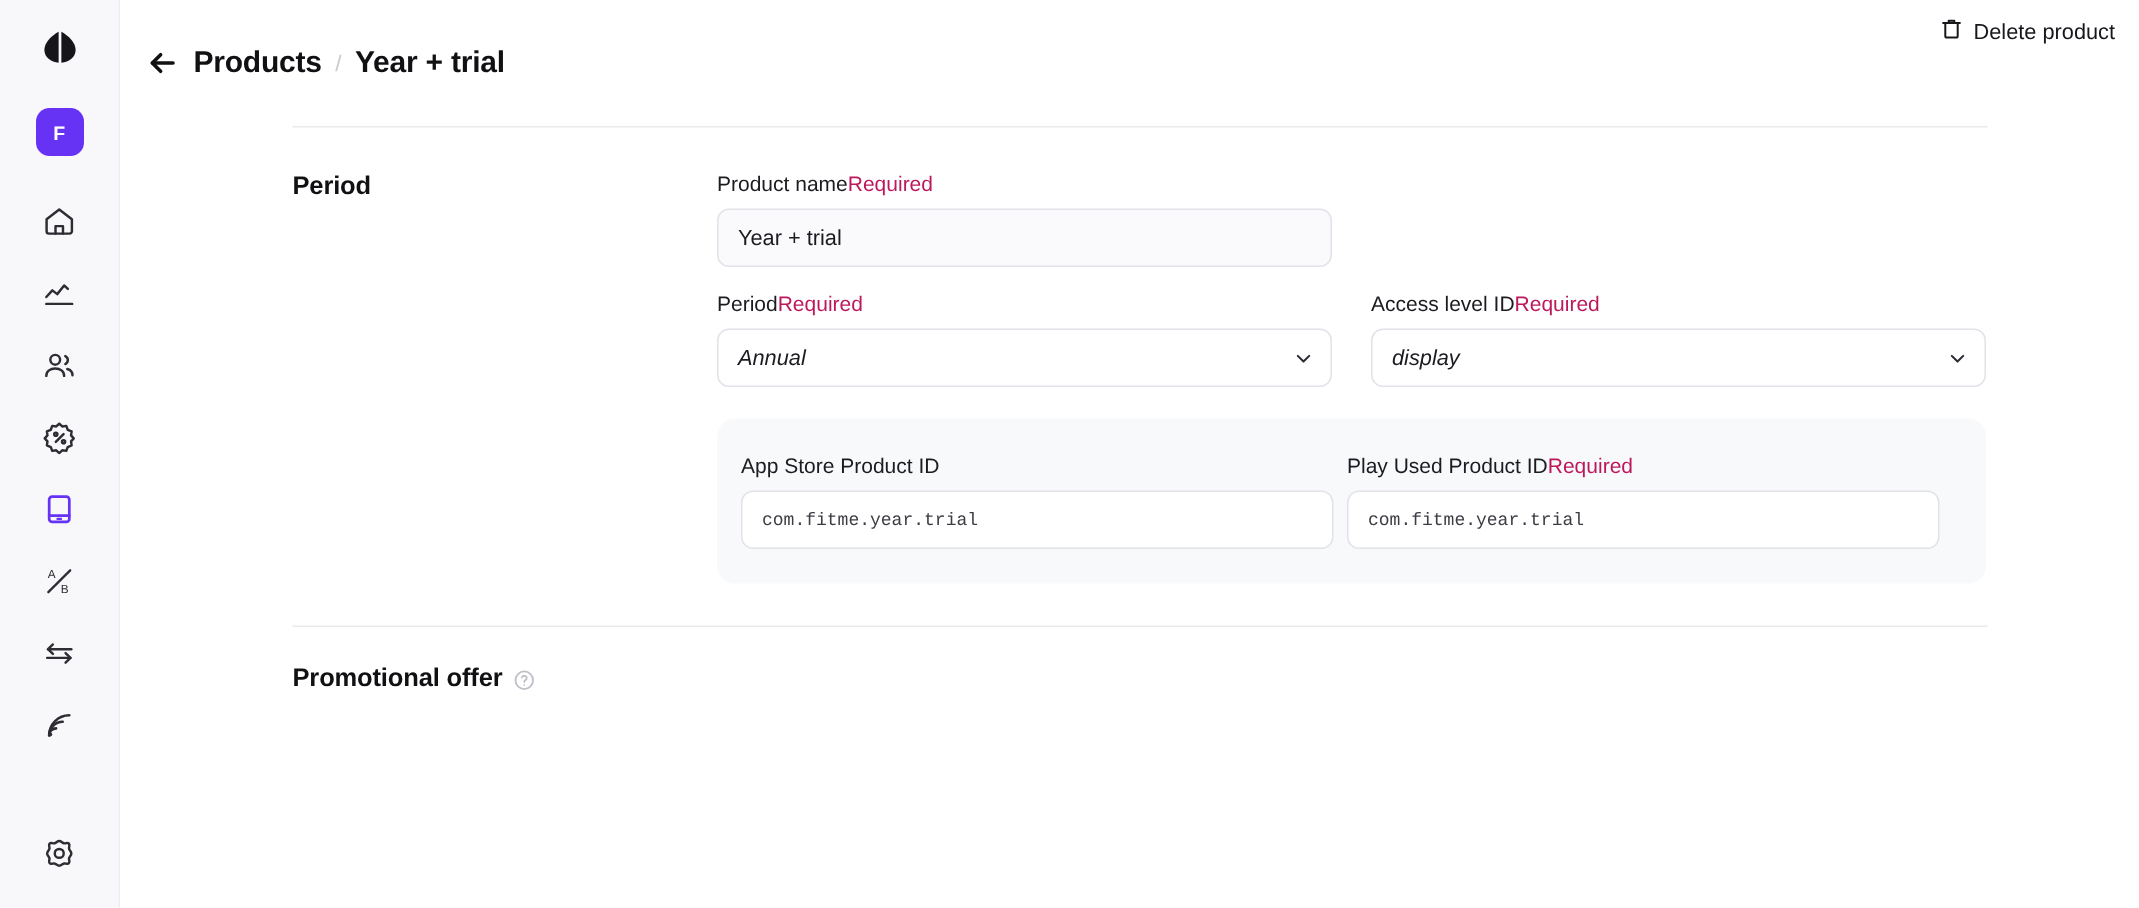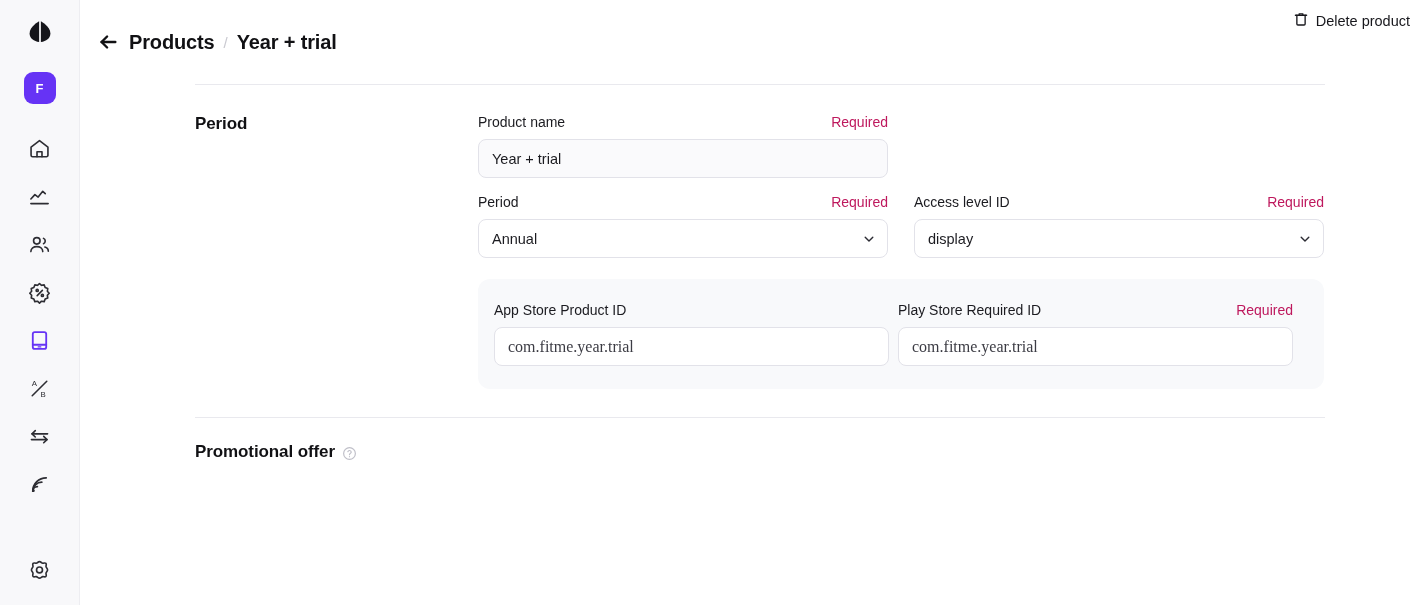--- a/index.html
+++ b/index.html
@@ -95,39 +95,39 @@
     width: 15px; height: 15px; flex: 0 0 15px;
     display: inline-flex; align-items: center; justify-content: center;
     color: #bfbfc8; margin-top: 3px;
   }
   .section-fields { flex: 1 1 auto; }
 
   
   .row { display: flex; gap: 26px; }
   .field { width: 410px; flex: 0 0 410px; }
   .field-head {
-    display: flex; justify-content: space-between; align-items: baseline;
+    display: flex; align-items: baseline;
     margin-bottom: 9px;
   }
   .field-label { font-size: 14px; color: #1b1b20; }
   .field-req { font-size: 14px; color: #be185d; }
   .input {
     width: 100%; height: 39px;
     border: 1px solid #e2e2e9; border-radius: 8px;
     background: #ffffff;
     display: flex; align-items: center;
     padding: 0 13px;
     font-size: 14.5px; color: #1b1b20;
   }
   .input.shaded { background: #fafafc; }
   .input.mono {
-    font-family: Liberation Serif, serif;
-    font-size: 16px; color: #3c3c44;
-  }
-  .select { position: relative; padding-right: 50px; }
+    font-family: Liberation Mono, monospace;
+    font-size: 12px; color: #3c3c44;
+  }
+  .select { position: relative; padding-right: 50px; font-style: italic; }
   .chev {
     position: absolute; right: 11px; top: 50%; transform: translateY(-50%);
     width: 14px; height: 14px; color: #2b2b33;
     display: flex; align-items: center; justify-content: center;
   }
   .hint { margin-top: 8px; font-size: 13.5px; color: #a9a9b3; }
 
   
   .store-panel {
     margin-top: 21px;
@@ -357,21 +357,21 @@
             <div class="field">
               <div class="field-head">
                 <span class="field-label">App Store Product ID</span>
                 <span class="field-req"></span>
               </div>
               <div class="input mono">com.fitme.year.trial</div>
             </div>
 
             <div class="field">
               <div class="field-head">
-                <span class="field-label">Play Store Required ID</span>
+                <span class="field-label">Play Used Product ID</span>
                 <span class="field-req">Required</span>
               </div>
               <div class="input mono">com.fitme.year.trial</div>
             </div>
 
           </div>
 
         </div>
       </section>
 

